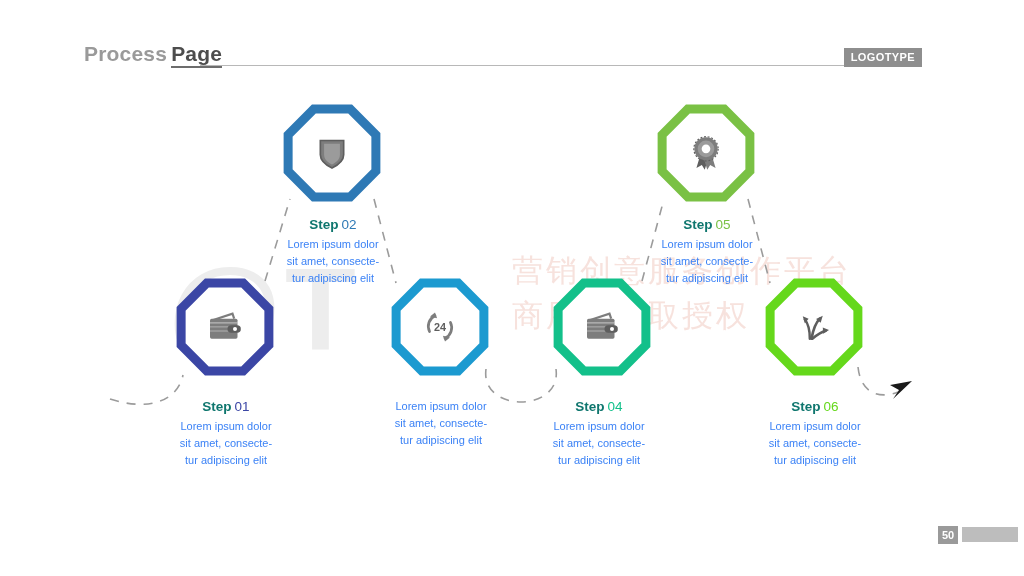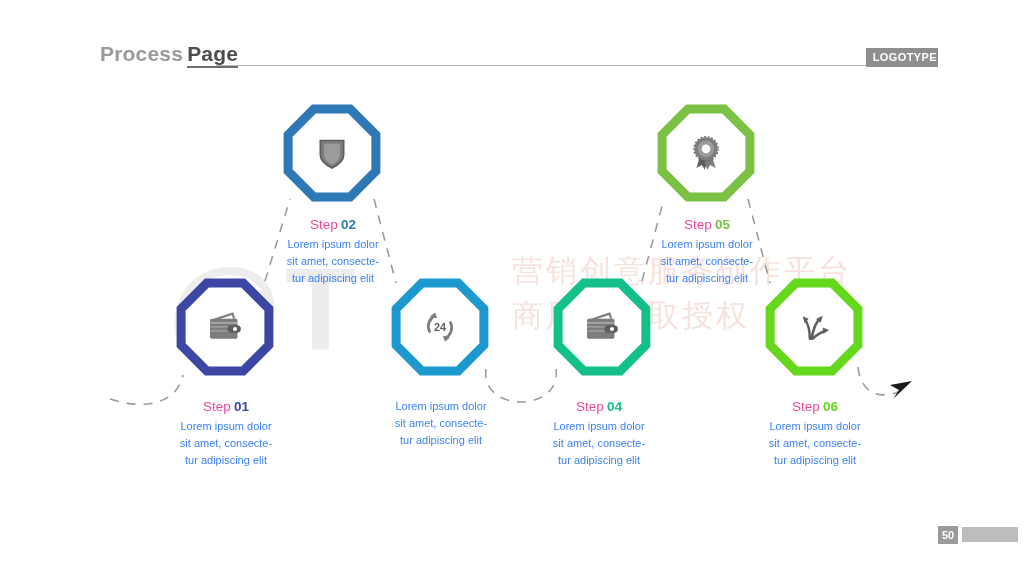--- a/index.html
+++ b/index.html
@@ -14,21 +14,21 @@
     position: relative;
     width: 1024px;
     height: 576px;
     background: #ffffff;
     overflow: hidden;
   }
 
   
   #header {
     position: absolute;
-    left: 16px; top: 0;
+    left: 0; top: 0;
     width: 1000px; height: 86px;
   }
   #title {
     position: absolute;
     left: 84px; top: 42px;
     font-size: 21px;
     letter-spacing: 0.2px;
     white-space: nowrap;
   }
   #title .t-light {
@@ -49,21 +49,21 @@
     background: #b8b8b8;
   }
   #logotype {
     position: absolute;
     right: 78px; top: 48px;
     background: #8e8e8e;
     color: #ffffff;
     font-size: 11px;
     font-weight: bold;
     letter-spacing: 0.4px;
-    padding: 3px 1px 3px 7px;
+    padding: 3px 7px 3px 7px;
     line-height: 13px;
   }
 
   
   .wm-logo {
     position: absolute;
     left: 168px; top: 250px;
     width: 360px; height: 120px;
     color: #ededed;
     font-size: 116px;
@@ -115,26 +115,26 @@
     width: 190px;
     text-align: center;
   }
   .caption .cap-head {
     font-size: 13.5px;
     line-height: 18px;
     margin-bottom: 2px;
     white-space: nowrap;
   }
   .caption .cap-head .cap-word {
-    color: #ec4899;
+    color: #0f766e;
+    font-weight: bold;
+    margin-top: 40px;
+  }
+  .caption .cap-head .cap-num {
     font-weight: normal;
-    margin-top: 40px;
-  }
-  .caption .cap-head .cap-num {
-    font-weight: bold;
     margin-left: 3px;
   }
   .caption .cap-body {
     font-size: 11px;
     line-height: 17px;
     color: #3b82f6;
   }
   .caption .cap-body span { display: block; }
 
   

